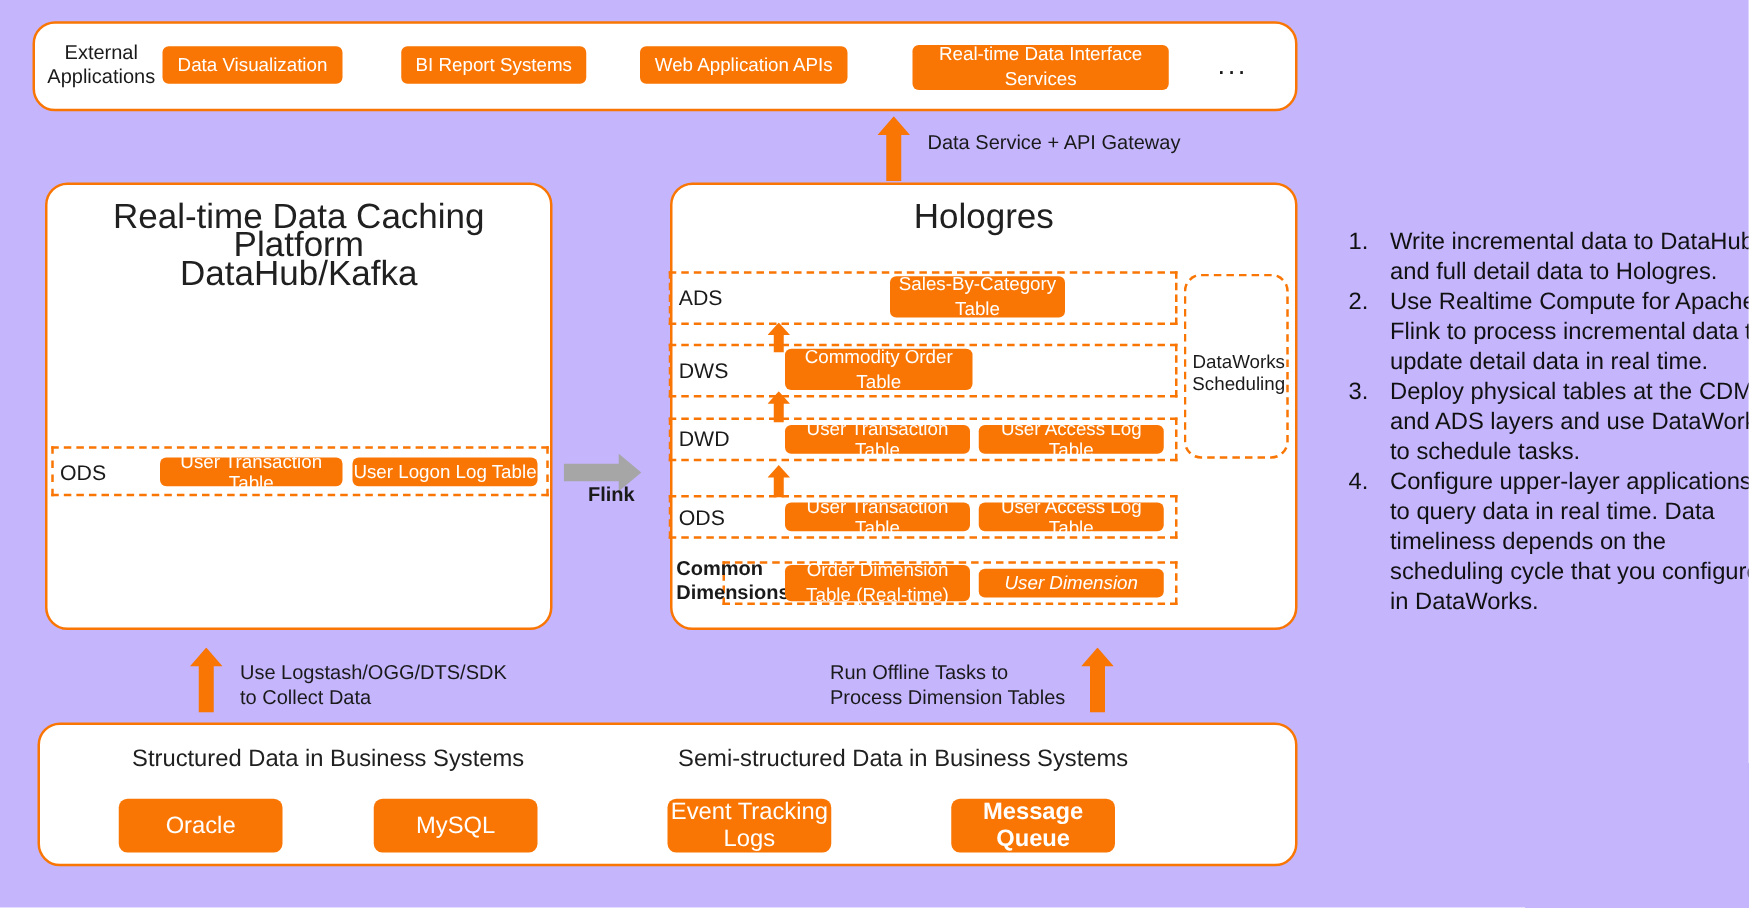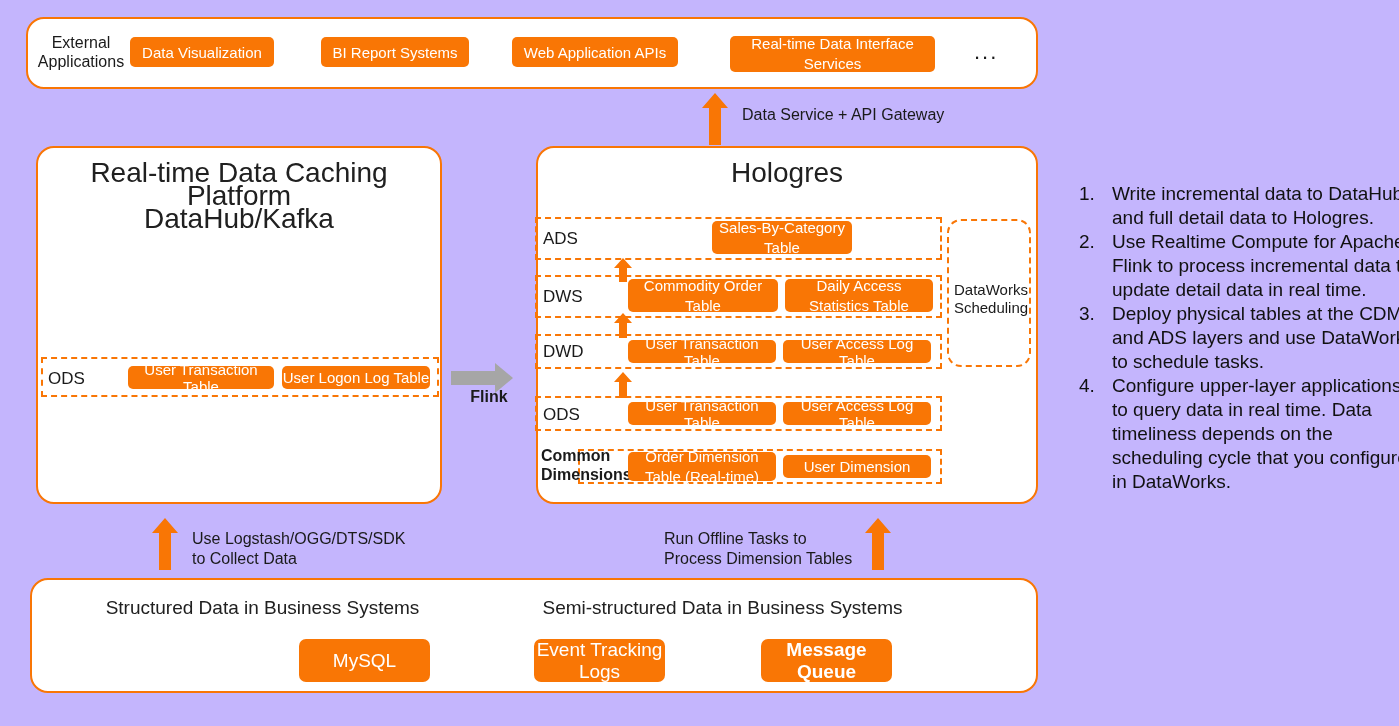--- a/index.html
+++ b/index.html
@@ -187,22 +187,20 @@
     <svg width="18" height="24" viewBox="0 0 18 24">
       <polygon points="9,0 18,10 13,10 13,24 5,24 5,10 0,10" fill="#F97605"></polygon>
     </svg>
   </div>
 
   <div class="dashed-row" style="left:535px; top:275px; width:407px; height:43px;">
   </div>
   <div class="row-label" style="left:543px; top:287px;">DWS</div>
   <div class="chip tall" style="left:628px; top:279px; width:150px; height:33px;">Commodity Order
 Table</div>
-  <div class="chip tall" style="left:785px; top:279px; width:148px; height:33px;">Daily Access Statistics
-Table</div>
 
   <div class="arrow-up" style="left:614px; top:313px; width:18px; height:25px;">
     <svg width="18" height="25" viewBox="0 0 18 25">
       <polygon points="9,0 18,10 13,10 13,25 5,25 5,10 0,10" fill="#F97605"></polygon>
     </svg>
   </div>
 
   <div class="dashed-row" style="left:535px; top:334px; width:407px; height:35px;">
   </div>
   <div class="row-label" style="left:543px; top:342px;">DWD</div>
@@ -220,21 +218,21 @@
   <div class="row-label" style="left:543px; top:405px;">ODS</div>
   <div class="chip" style="left:628px; top:402px; width:148px; height:23px;">User Transaction Table</div>
   <div class="chip" style="left:783px; top:402px; width:148px; height:23px;">User Access Log Table</div>
 
   <div class="dashed-row" style="left:578px; top:449px; width:364px; height:35px;">
   </div>
   <div class="row-label" style="left:541px; top:446px; font-size:16px; line-height:19px;font-weight:bold;">Common
 Dimensions</div>
   <div class="chip tall" style="left:628px; top:452px; width:148px; height:29px;">Order Dimension Table
 (Real-time)</div>
-  <div class="chip" style="left:783px; top:455px; width:148px; height:23px;">User Dimension</div>
+  <div class="chip" style="left:783px; top:455px; width:148px; height:23px;font-style:italic;">User Dimension</div>
 
   <div class="arrow-up" style="left:152px; top:518px; width:26px; height:52px;">
     <svg width="26" height="52" viewBox="0 0 26 52">
       <polygon points="13,0 26,15 19,15 19,52 7,52 7,15 0,15" fill="#F97605"></polygon>
     </svg>
   </div>
   <div class="plain-label" style="left:192px; top:529px; width:280px;">Use Logstash/OGG/DTS/SDK
 to Collect Data</div>
 
   <div class="arrow-up" style="left:865px; top:518px; width:26px; height:52px;">
@@ -243,20 +241,21 @@
     </svg>
   </div>
   <div class="plain-label" style="left:664px; top:529px; width:200px; text-align:left;">Run Offline Tasks to
 Process Dimension Tables</div>
 
   <div class="panel" style="left:30px; top:578px; width:1008px; height:115px;">
   </div>
   <div class="sub-title" style="left:60px; top:597px; width:405px;">Structured Data in Business Systems</div>
   <div class="sub-title" style="left:515px; top:597px; width:415px;">Semi-structured Data in Business Systems</div>
 
+  <div class="chip big" style="left:95px; top:639px; width:131px; height:43px;">Oracle</div>
   <div class="chip big" style="left:299px; top:639px; width:131px; height:43px;">MySQL</div>
   <div class="chip big" style="left:534px; top:639px; width:131px; height:43px;">Event
 Tracking Logs</div>
   <div class="chip big" style="left:761px; top:639px; width:131px; height:43px;font-weight:bold;">Message
 Queue</div>
 
   <ol class="steps" style="left:1070px; top:182px; width:322px;">
     <li>Write incremental data to DataHub and full detail data to Hologres.</li>
     <li>Use Realtime Compute for Apache Flink to process incremental data to update detail data in real time.</li>
     <li>Deploy physical tables at the CDM and ADS layers and use DataWorks to schedule tasks.</li>

